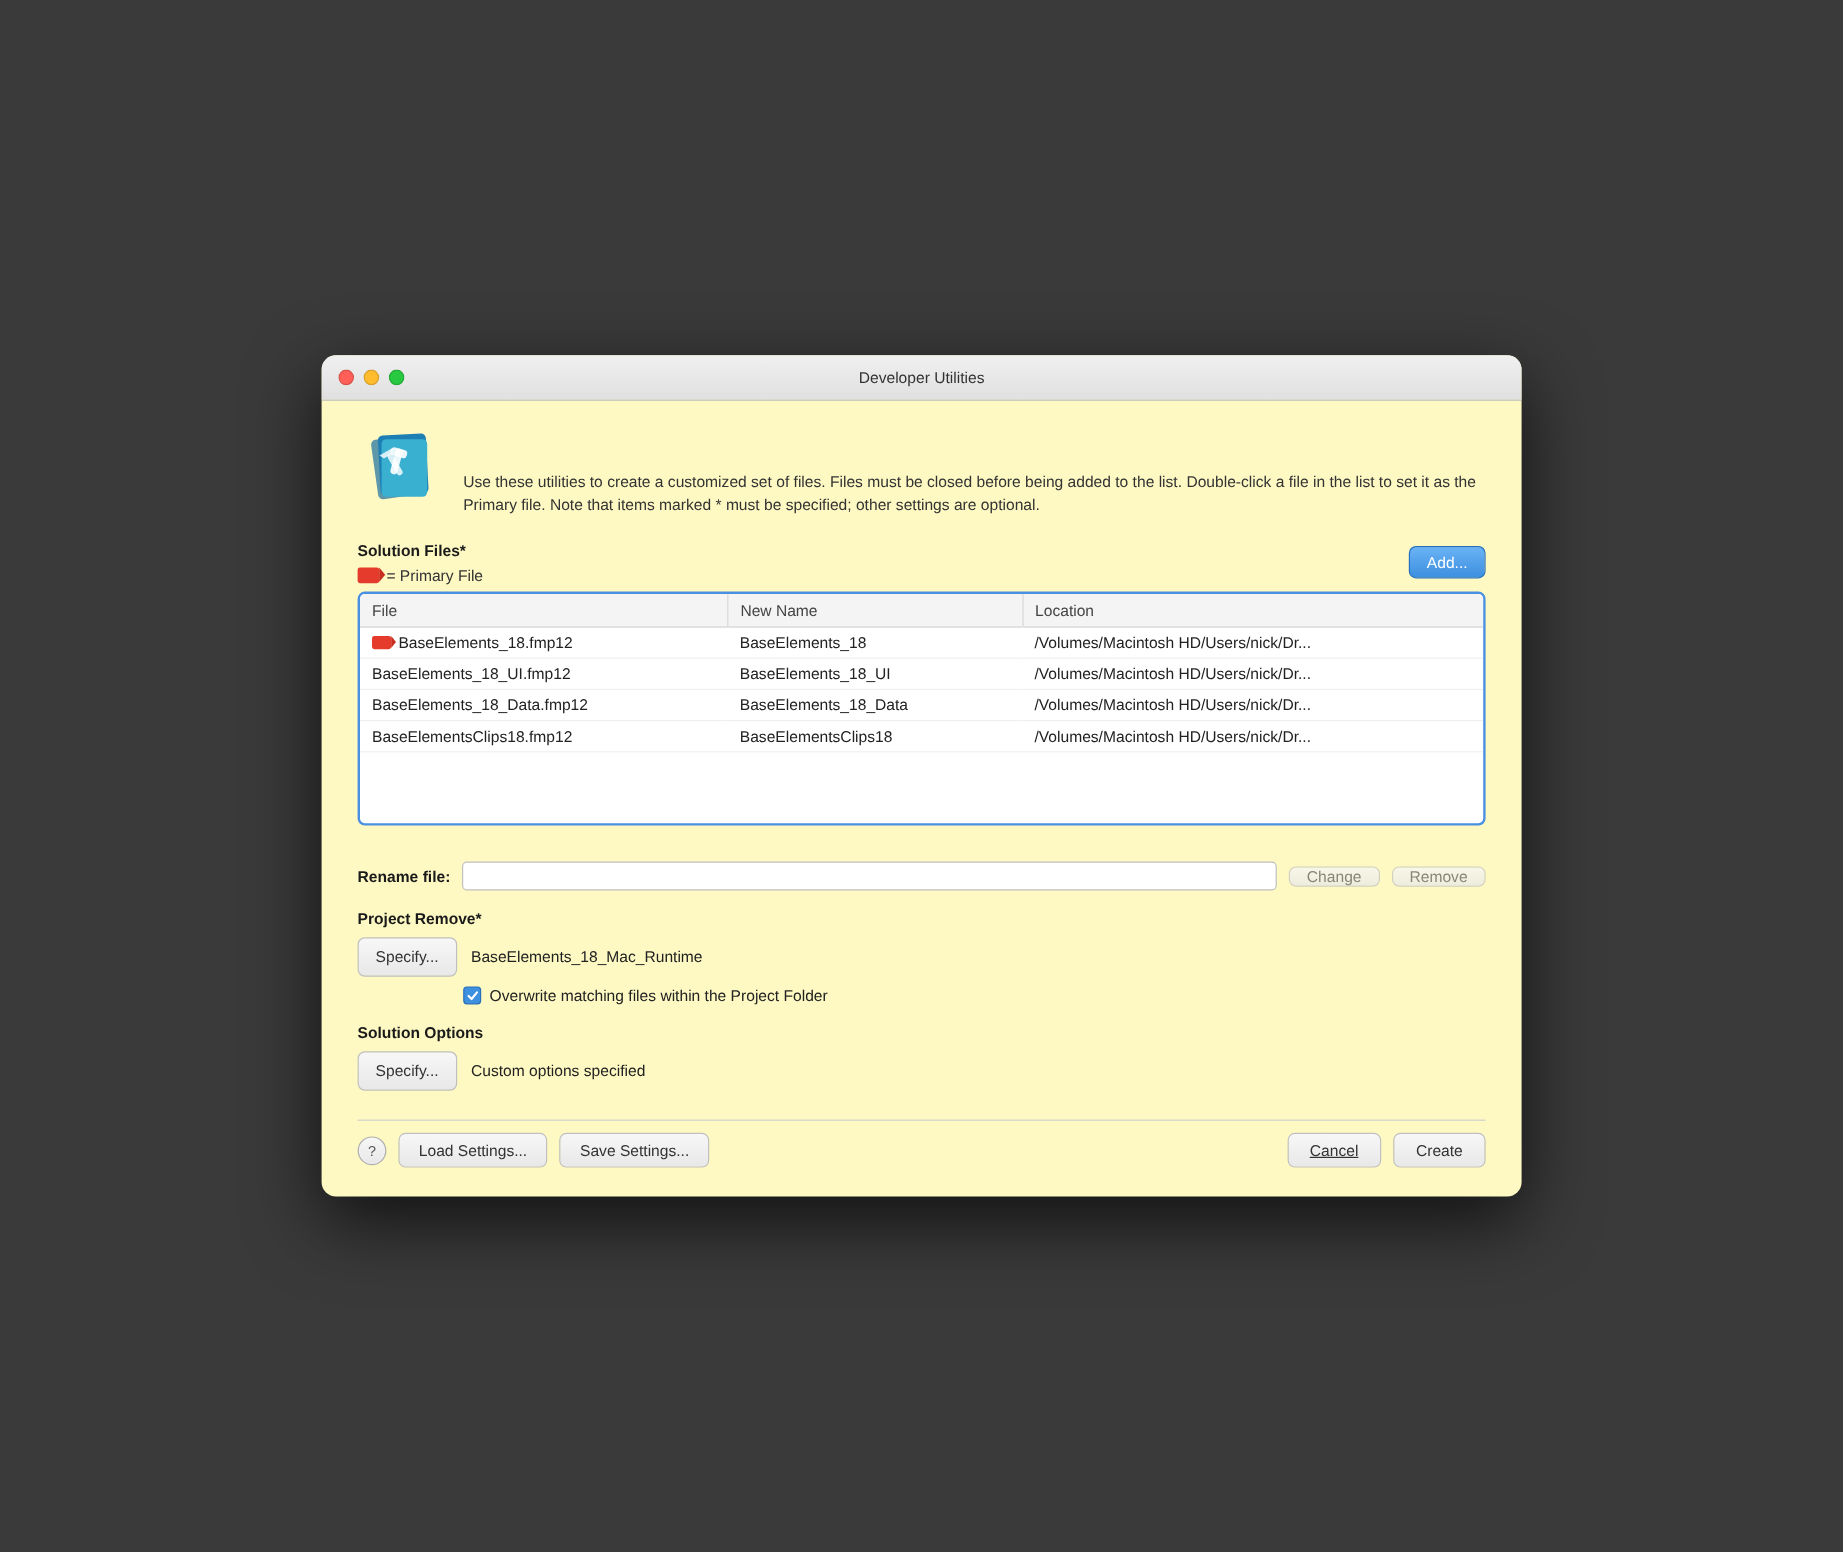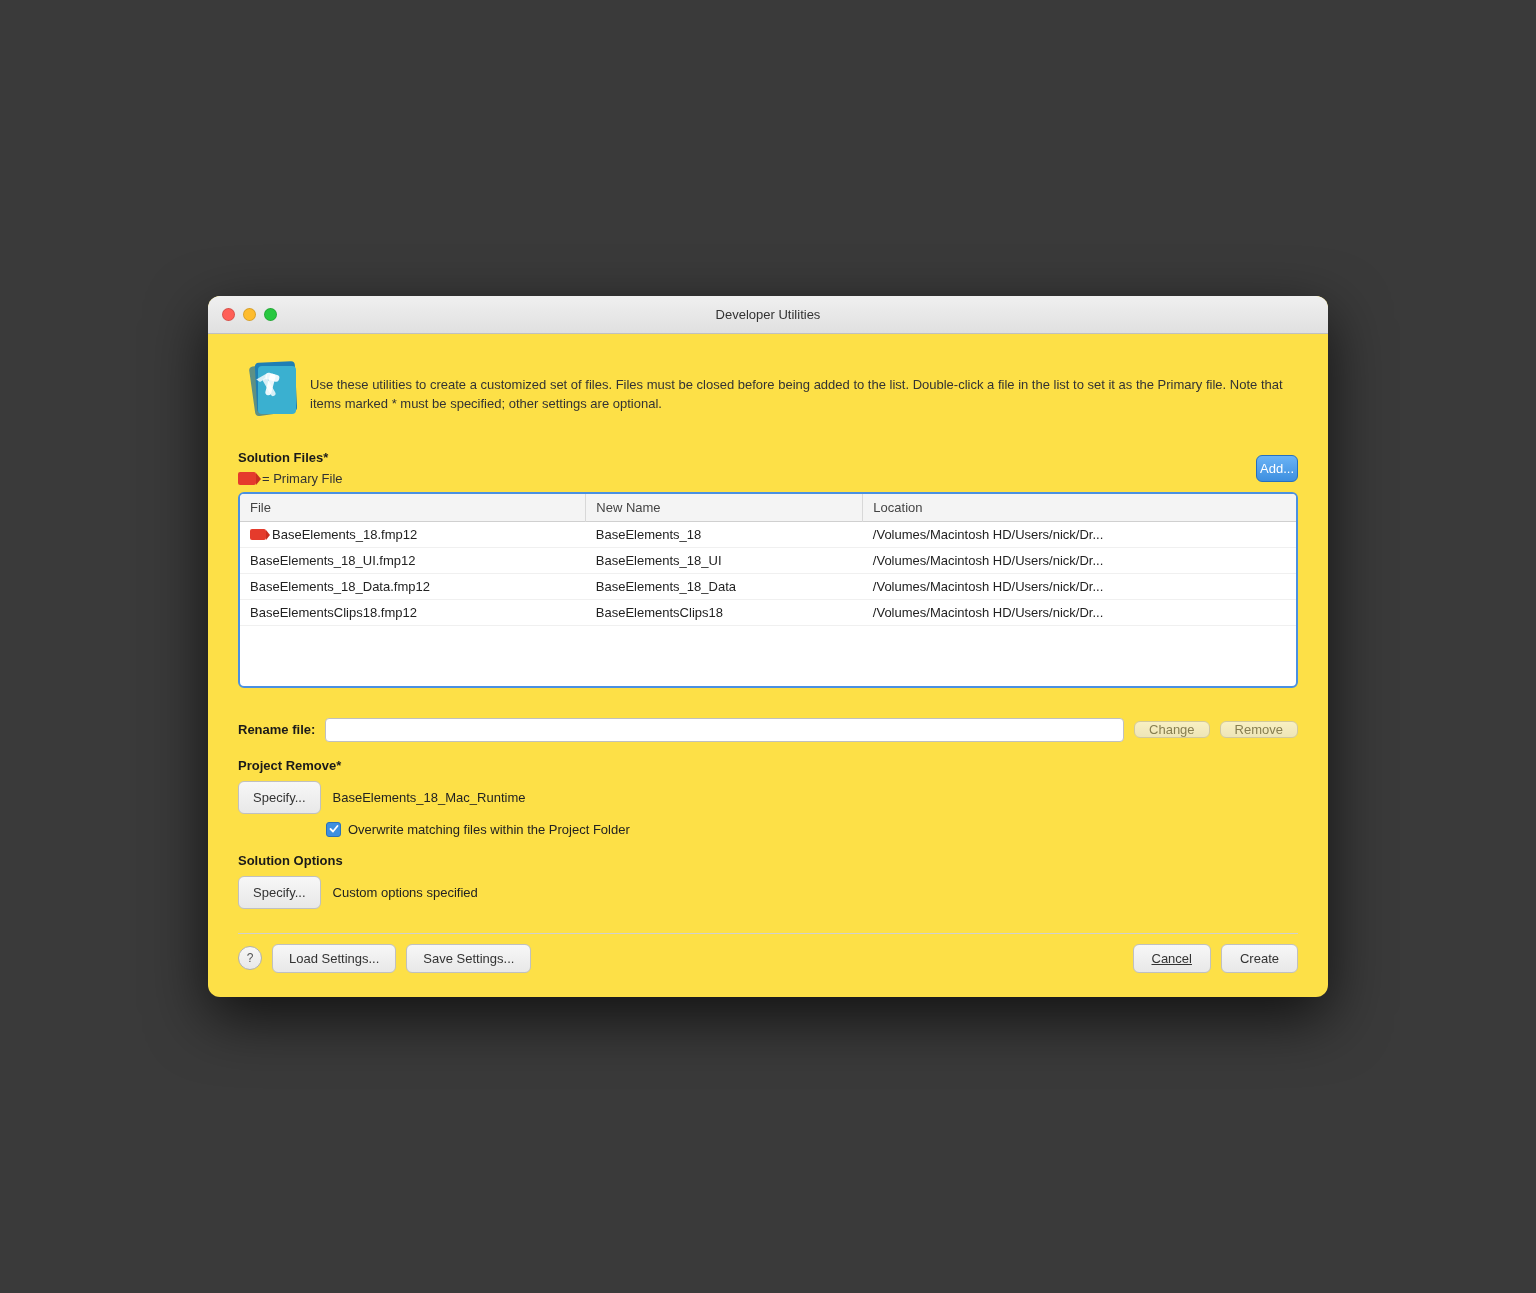--- a/index.html
+++ b/index.html
@@ -7,22 +7,22 @@
     body {
       background: #3a3a3a;
       display: flex;
       align-items: center;
       justify-content: center;
       min-height: 1293px;
       font-family: -apple-system, 'Helvetica Neue', Arial, sans-serif;
     }
 
     .window {
-      width: 1120px;
-      background: #fde047;
+      width: 1000px;
+      background: #fef9c3;
       border-radius: 12px;
       box-shadow: 0 20px 60px rgba(0,0,0,0.7);
       overflow: hidden;
     }
 
     .titlebar {
       background: linear-gradient(to bottom, #f0f0f0, #e0e0e0);
       border-bottom: 1px solid #c0c0c0;
       padding: 10px 16px;
       display: flex;
@@ -56,21 +56,22 @@
       color: #333;
       font-weight: 500;
     }
 
     .content {
       padding: 20px 30px 24px 30px;
     }
 
     .header-section {
       display: flex;
-      align-items: center;
+      align-items: flex-end;
+      gap: 16px;
       margin-bottom: 20px;
     }
 
     .header-text {
       font-size: 13px;
       color: #333;
       line-height: 1.5;
       padding-top: 4px;
     }
 
@@ -113,21 +114,21 @@
       border-left: 5px solid #c92f20;
       border-top: 6.5px solid transparent;
       border-bottom: 6.5px solid transparent;
     }
 
     .btn-add {
       background: linear-gradient(to bottom, #6ab3f5, #3d8fe0);
       color: white;
       border: 1px solid #2570c0;
       border-radius: 6px;
-      padding: 5px 3px;
+      padding: 5px 14px;
       font-size: 13px;
       font-weight: 500;
       cursor: pointer;
     }
 
     .file-table-wrapper {
       border: 2px solid #4a90e2;
       border-radius: 6px;
       background: white;
       margin-bottom: 30px;

